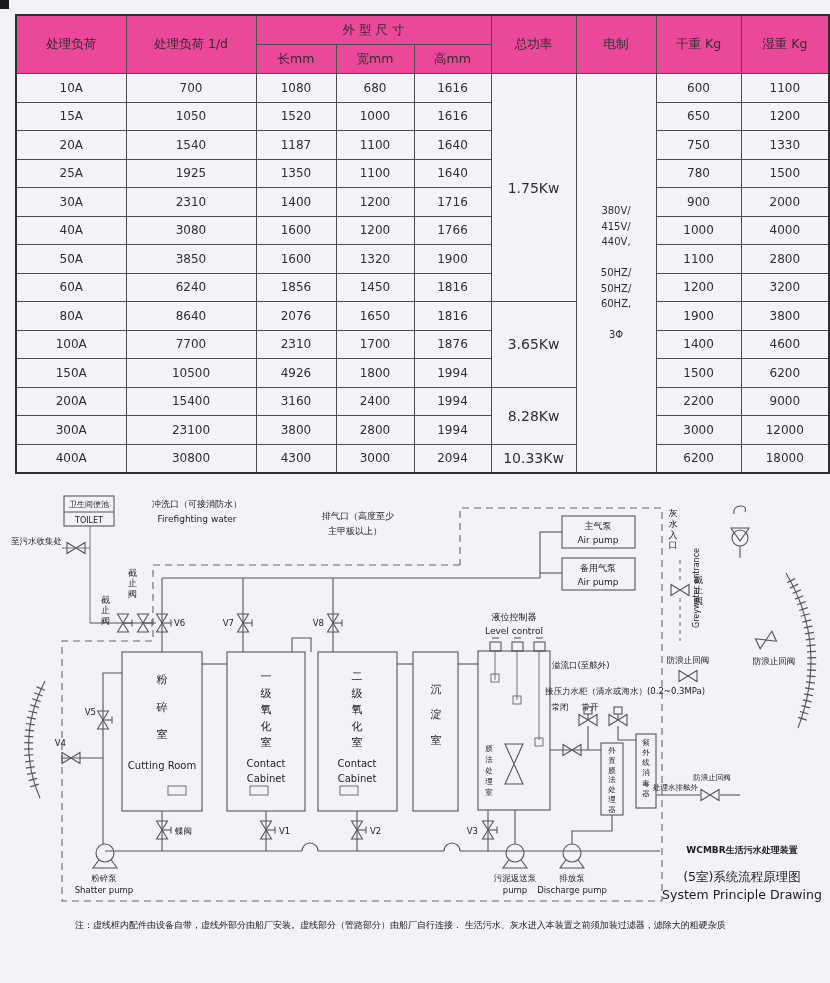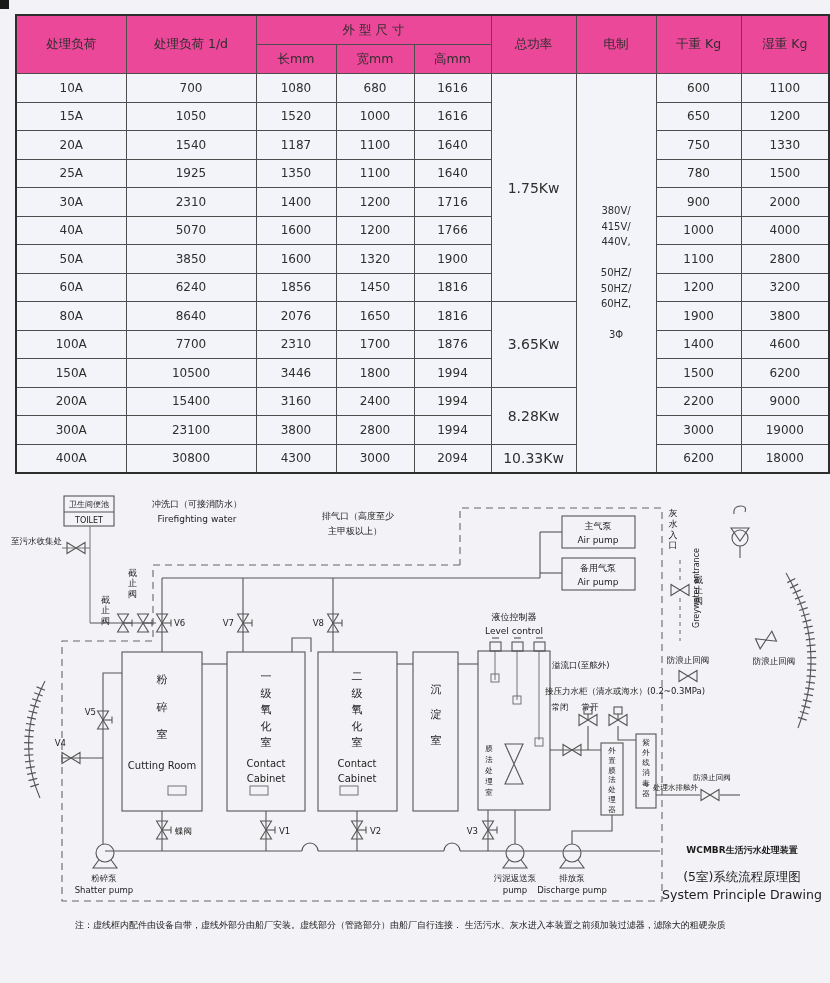--- a/index.html
+++ b/index.html
@@ -111,21 +111,21 @@
         <td>30A</td>
         <td>2310</td>
         <td>1400</td>
         <td>1200</td>
         <td>1716</td>
         <td>900</td>
         <td>2000</td>
       </tr>
       <tr>
         <td>40A</td>
-        <td>5070</td>
+        <td>3080</td>
         <td>1600</td>
         <td>1200</td>
         <td>1766</td>
         <td>1000</td>
         <td>4000</td>
       </tr>
       <tr>
         <td>50A</td>
         <td>3850</td>
         <td>1600</td>
@@ -158,21 +158,21 @@
         <td>7700</td>
         <td>2310</td>
         <td>1700</td>
         <td>1876</td>
         <td>1400</td>
         <td>4600</td>
       </tr>
       <tr>
         <td>150A</td>
         <td>10500</td>
-        <td>3446</td>
+        <td>4926</td>
         <td>1800</td>
         <td>1994</td>
         <td>1500</td>
         <td>6200</td>
       </tr>
       <tr>
         <td>200A</td>
         <td>15400</td>
         <td>3160</td>
         <td>2400</td>
@@ -181,21 +181,21 @@
         <td>2200</td>
         <td>9000</td>
       </tr>
       <tr>
         <td>300A</td>
         <td>23100</td>
         <td>3800</td>
         <td>2800</td>
         <td>1994</td>
         <td>3000</td>
-        <td>19000</td>
+        <td>12000</td>
       </tr>
       <tr>
         <td>400A</td>
         <td>30800</td>
         <td>4300</td>
         <td>3000</td>
         <td>2094</td>
         <td class="power" rowspan="1">10.33Kw</td>
         <td>6200</td>
         <td>18000</td>

